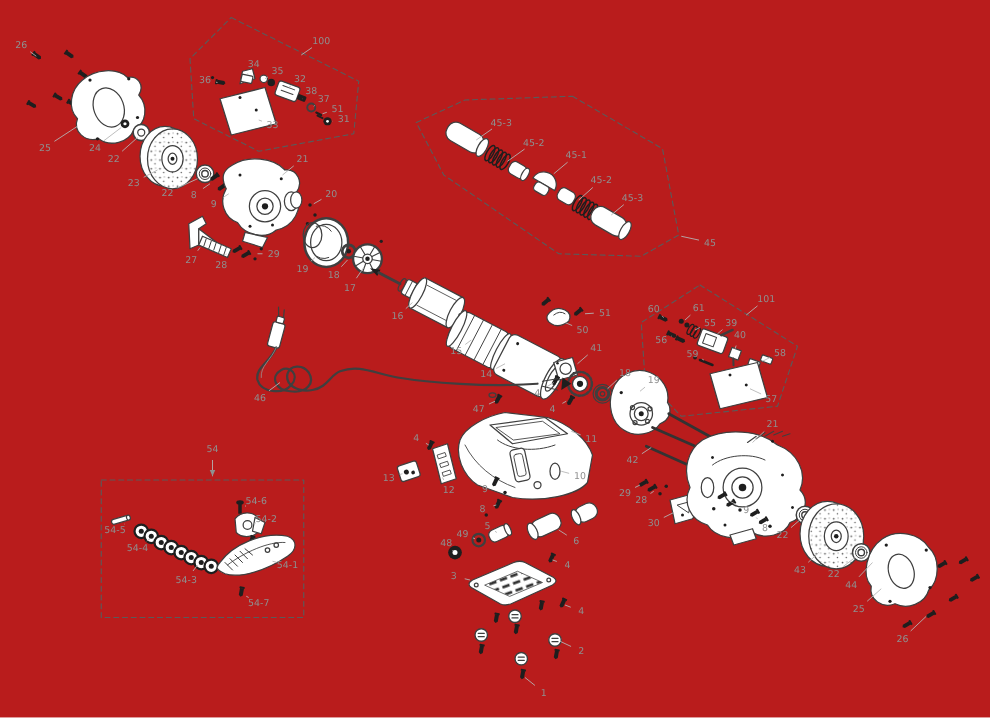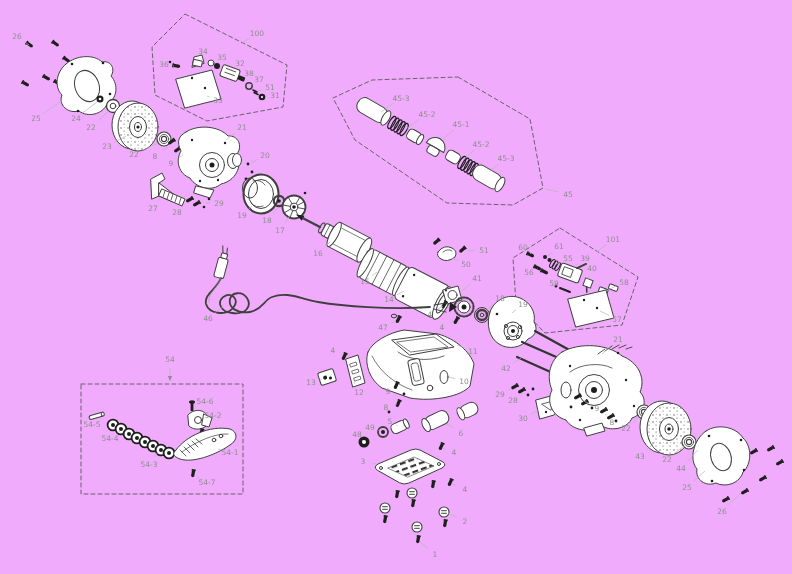--- a/index.html
+++ b/index.html
@@ -6,21 +6,21 @@
   .stage{position:relative;width:792px;height:574px;background:#fff;overflow:hidden;}
   .stage svg{position:absolute;left:0;top:0;}
   .plabel{font-family:"DejaVu Sans",sans-serif;font-size:7.5px;fill:var(--label-text,#8f8f8f);text-anchor:middle;}
   .leader{stroke:var(--leader-line,#b5b5b5);stroke-width:0.7;}
   .leaderhead{fill:var(--label-text,#8f8f8f);}
   .dashbox{fill:none;stroke:var(--box-dash,#5a5a5a);stroke-width:0.9;stroke-dasharray:4 3;}
 </style>
 </head>
 <body>
 
-<div class="stage" style="--label-text: #8f8f8f; --leader-line: #b5b5b5; --box-dash: #5a5a5a; background: #f0abfc;">
+<div class="stage" style="--label-text: #8f8f8f; --leader-line: #b5b5b5; --box-dash: #5a5a5a; background: #b91c1c;">
 
 <svg id="art" width="792" height="574" viewBox="0 0 792 574">
   <defs>
     <pattern id="speck" width="7" height="7" patternUnits="userSpaceOnUse">
       <rect width="7" height="7" fill="#ffffff"></rect>
       <circle cx="2" cy="2" r="0.7" fill="#555"></circle>
       <circle cx="5" cy="5" r="0.6" fill="#555"></circle>
       <circle cx="5.5" cy="1.5" r="0.45" fill="#888"></circle>
     </pattern>
     <pattern id="ventp" width="9" height="6" patternUnits="userSpaceOnUse" patternTransform="rotate(-20)">

